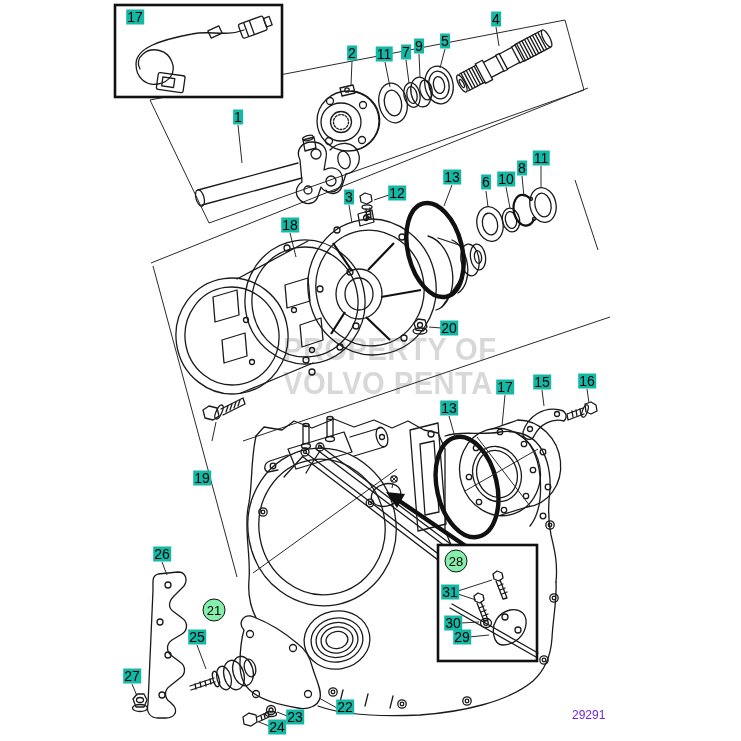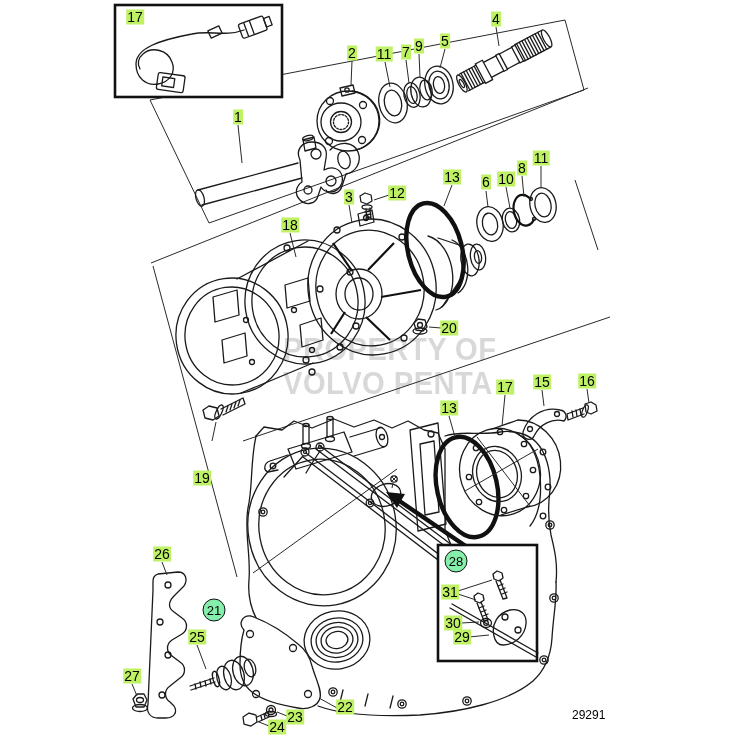--- a/index.html
+++ b/index.html
@@ -15,27 +15,27 @@
   #art *{vector-effect:none;}
   .ln{stroke:#1a1a1a;stroke-width:1.3;fill:none;stroke-linecap:round;stroke-linejoin:round;}
   .thin{stroke:#2a2a2a;stroke-width:1;fill:none;}
   .thick{stroke:#111;stroke-width:4.4;fill:none;}
   .med{stroke:#111;stroke-width:2.2;fill:none;}
   .wf{fill:#fff;}
   .blk{fill:#111;stroke:none;}
   .box{stroke:#111;stroke-width:2.6;fill:#fff;}
   #callout-layer{position:absolute;left:0;top:0;width:741px;height:741px;z-index:3;}
   .callout{position:absolute;transform:translate(-50%,-50%);
-           font:14px "Liberation Sans",sans-serif;color:#000;background:#bef264;
+           font:14px "Liberation Sans",sans-serif;color:#000;background:#14b8a6;
            padding:0 1px;line-height:15px;}
   .callout.circled{width:21px;height:21px;border:1.4px solid #111;border-radius:50%;
            display:flex;align-items:center;justify-content:center;
            font-size:13px;padding:0;background:#86efac;}
   #drawing-number{position:absolute;left:572px;top:708px;z-index:3;
-           font:12px "Liberation Sans",sans-serif;color:#000000;}
+           font:12px "Liberation Sans",sans-serif;color:#6d28d9;}
 </style>
 </head>
 <body>
 
 <div id="stage">
 
   <div id="watermark">
     <span>PROPERTY OF</span>
     <span>VOLVO PENTA</span>
   </div>

